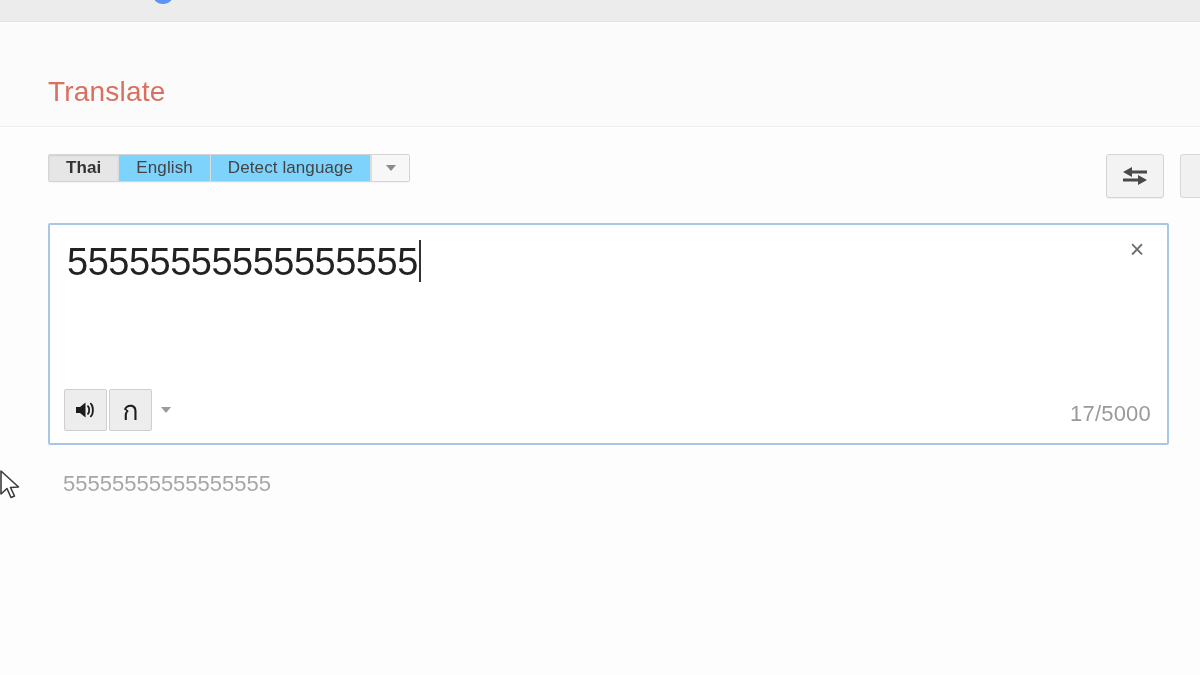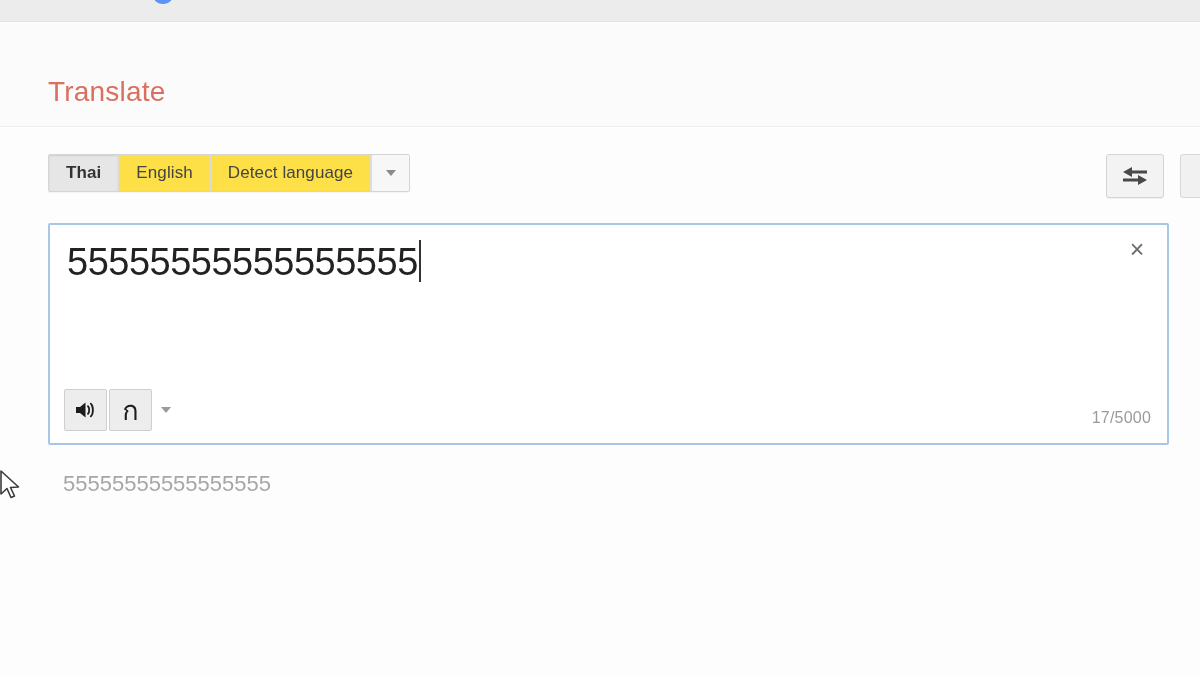--- a/index.html
+++ b/index.html
@@ -68,34 +68,34 @@
     background: #fdfdfd;
   }
 
   
   .lang-bar {
     position: absolute;
     left: 48px;
     top: 26px;
     display: flex;
     align-items: stretch;
-    height: 38px;
+    height: 28px;
     border: 1px solid #d4d4d4;
     border-radius: 2px;
     background: #f5f5f5;
     box-shadow: 0 1px 1px rgba(0,0,0,0.04);
   }
   .lang-tab {
     display: flex;
     align-items: center;
     justify-content: center;
     padding: 0 17px;
     font-size: 17px;
     color: #444;
-    background: #fde047;
+    background: #7dd3fc;
     border-right: 1px solid #dcdcdc;
     cursor: pointer;
     white-space: nowrap;
     letter-spacing: 0.1px;
   }
   .lang-tab:last-of-type { border-right: none; }
   .lang-tab.selected {
     background: #e6e6e6;
     color: #333;
     font-weight: bold;
@@ -221,21 +221,21 @@
     width: 0; height: 0;
     border-left: 5px solid transparent;
     border-right: 5px solid transparent;
     border-top: 6px solid #9a9a9a;
     cursor: pointer;
   }
   .char-count {
     position: absolute;
     right: 16px;
     bottom: 16px;
-    font-size: 16px;
+    font-size: 22px;
     color: #9a9a9a;
     letter-spacing: 0.2px;
   }
 
   
   .result-text {
     position: absolute;
     left: 63px;
     top: 343px;
     font-size: 22px;

